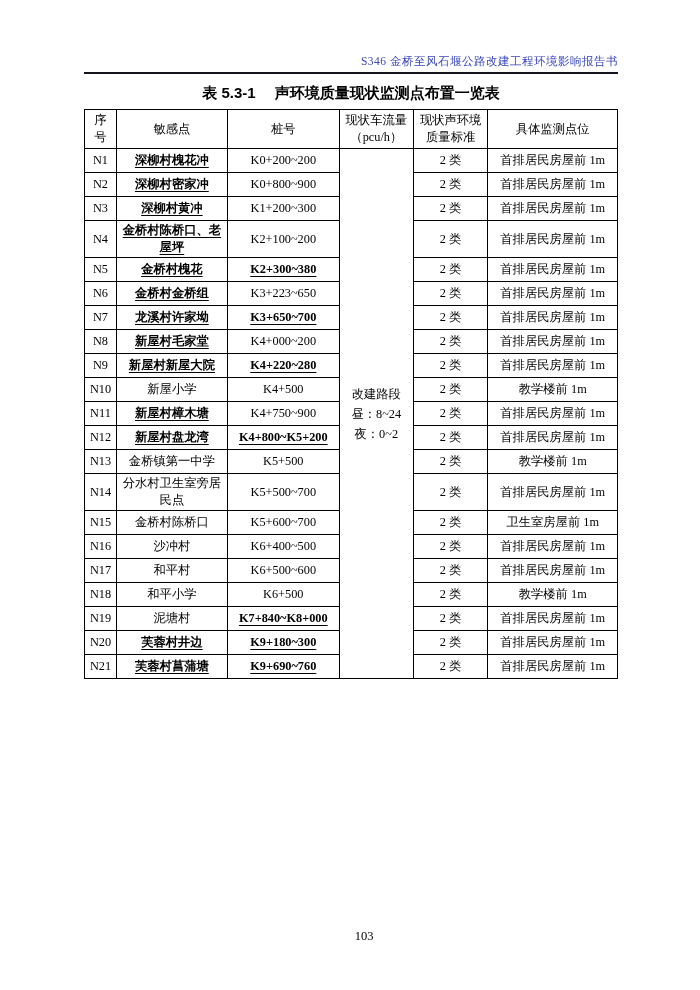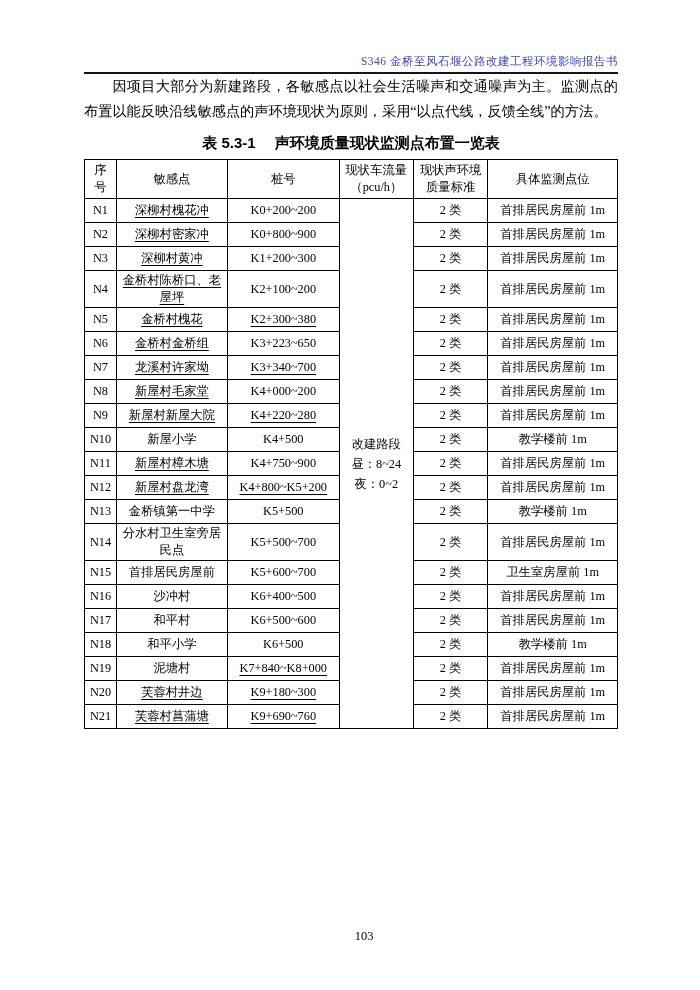--- a/index.html
+++ b/index.html
@@ -58,42 +58,41 @@
     border:1px solid #000;
     font-size:12.3px;
     font-weight:normal;
     text-align:center;
     vertical-align:middle;
     padding:1px 2px;
     line-height:17px;
   }
   table.monitor td{height:21px;}
   table.monitor thead th{height:19px;padding:2px 1px;}
-  .u{text-decoration:underline;text-underline-offset:3px;}
+  .u{text-decoration:underline;text-underline-offset:3px;font-weight:bold;}
   .traffic-line{line-height:20px;}
 
   
   .page-footer{
     position:absolute;left:0;bottom:46px;width:100%;
     text-align:center;font-size:12.5px;padding-left:14px;
   }
 </style>
 </head>
 <body>
 
 <div class="page">
 
   <div class="doc-header" style="border-bottom-color: rgb(20, 20, 30);">
     <span class="hdr-text" style="color: rgb(58, 70, 187); text-align: center;">S346 金桥至风石堰公路改建工程环境影响报告书</span>
   </div>
 
 
 
 
-  <p class="para">因项目大部分为新建路段，各敏感点以社会生活噪声和交通噪声为主。监测点的布置以能反映沿线敏感点的声环境现状为原则，采用“以点代线，反馈全线”的方法。</p>
 
 
   <div class="tbl-title">表 5.3-1　 声环境质量现状监测点布置一览表</div>
 
   <table class="monitor">
     <colgroup>
       <col style="width:6%">
       <col style="width:20.8%">
       <col style="width:21%">
       <col style="width:13.9%">
@@ -163,21 +162,21 @@
         <tr>
           <td><span>N6</span></td>
           <td><span class="u">金桥村金桥组</span></td>
           <td><span>K3+223~650</span></td>
           <td><span>2 类</span></td>
           <td><span>首排居民房屋前 1m</span></td>
         </tr>
         <tr>
           <td><span>N7</span></td>
           <td><span class="u">龙溪村许家坳</span></td>
-          <td><span class="u">K3+340~700</span></td>
+          <td><span class="u">K3+650~700</span></td>
           <td><span>2 类</span></td>
           <td><span>首排居民房屋前 1m</span></td>
         </tr>
         <tr>
           <td><span>N8</span></td>
           <td><span class="u">新屋村毛家堂</span></td>
           <td><span>K4+000~200</span></td>
           <td><span>2 类</span></td>
           <td><span>首排居民房屋前 1m</span></td>
         </tr>
@@ -218,21 +217,21 @@
         </tr>
         <tr>
           <td><span>N14</span></td>
           <td><span>分水村卫生室旁居民点</span></td>
           <td><span>K5+500~700</span></td>
           <td><span>2 类</span></td>
           <td><span>首排居民房屋前 1m</span></td>
         </tr>
         <tr>
           <td><span>N15</span></td>
-          <td><span>首排居民房屋前</span></td>
+          <td><span>金桥村陈桥口</span></td>
           <td><span>K5+600~700</span></td>
           <td><span>2 类</span></td>
           <td><span>卫生室房屋前 1m</span></td>
         </tr>
         <tr>
           <td><span>N16</span></td>
           <td><span>沙冲村</span></td>
           <td><span>K6+400~500</span></td>
           <td><span>2 类</span></td>
           <td><span>首排居民房屋前 1m</span></td>

